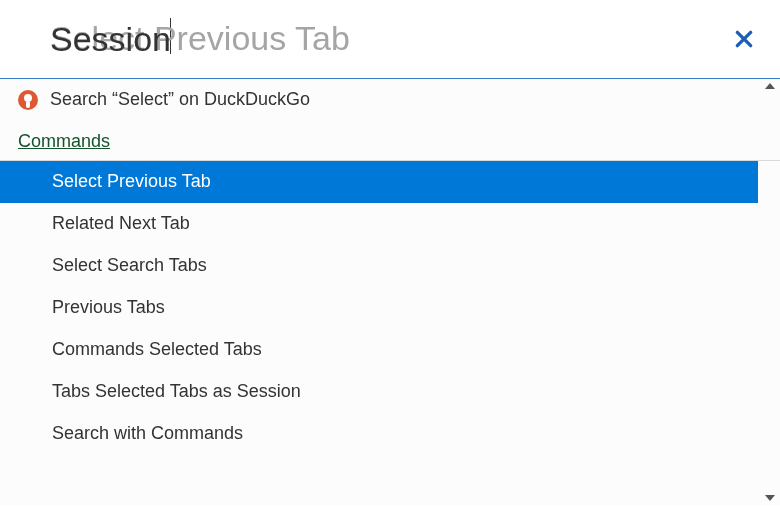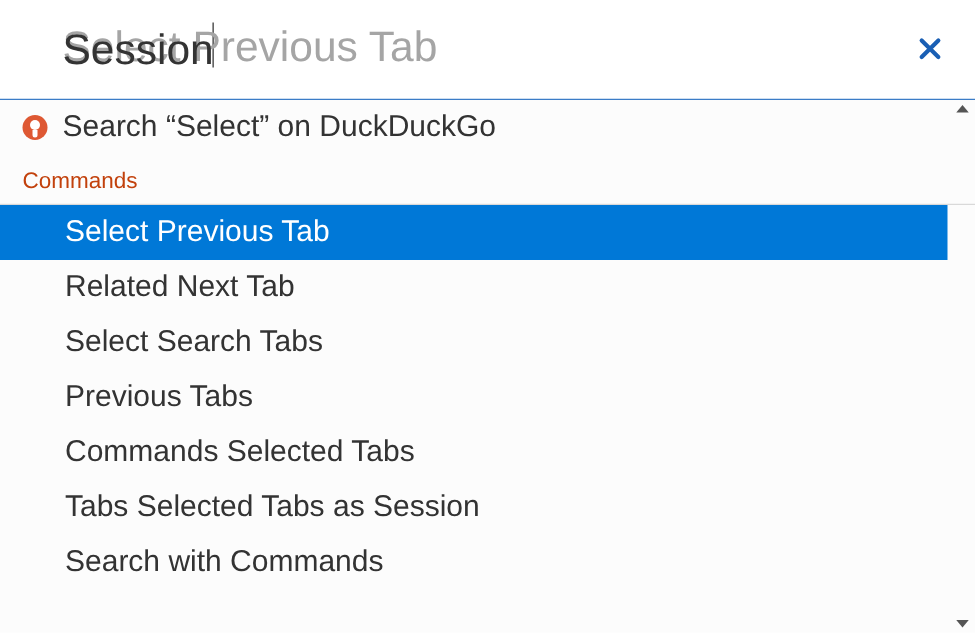--- a/index.html
+++ b/index.html
@@ -50,37 +50,39 @@
     .results-area { 
       position: relative; 
       height: calc(512px - 86px); 
       background: #fcfcfc;
       padding-right: 22px;
     }
     .results-list { height: 100%; }
     
     .result-item {
       display: flex;
+      align-items: center;
       padding: 8px 0 8px 18px;
-      font-size: 24px;
+      font-size: 18px;
       color: #333;
       cursor: pointer;
       min-height: 42px;
     }
     .result-item .icon-slot { width: 32px; display: flex; align-items: center; justify-content: flex-start; flex-shrink: 0; }
     .result-item .icon-slot svg, .result-item .icon-slot img { width: 20px; height: 20px; }
     .result-item .indent { width: 34px; flex-shrink: 0; }
     .result-item.selected { background: #0078D7; color: #fff; }
     
     .section-header {
       padding: 10px 0 8px 18px;
       font-size: 18px;
-      color: #c2410c;
+      color: #14532d;
       border-bottom: 1px solid #d9d9d9;
       margin-right: -22px;
+      text-decoration: underline;
     }
     
     .scroll-track {
       position: absolute;
       right: 0;
       top: 0;
       bottom: 0;
       width: 20px;
       display: flex;
       flex-direction: column;

